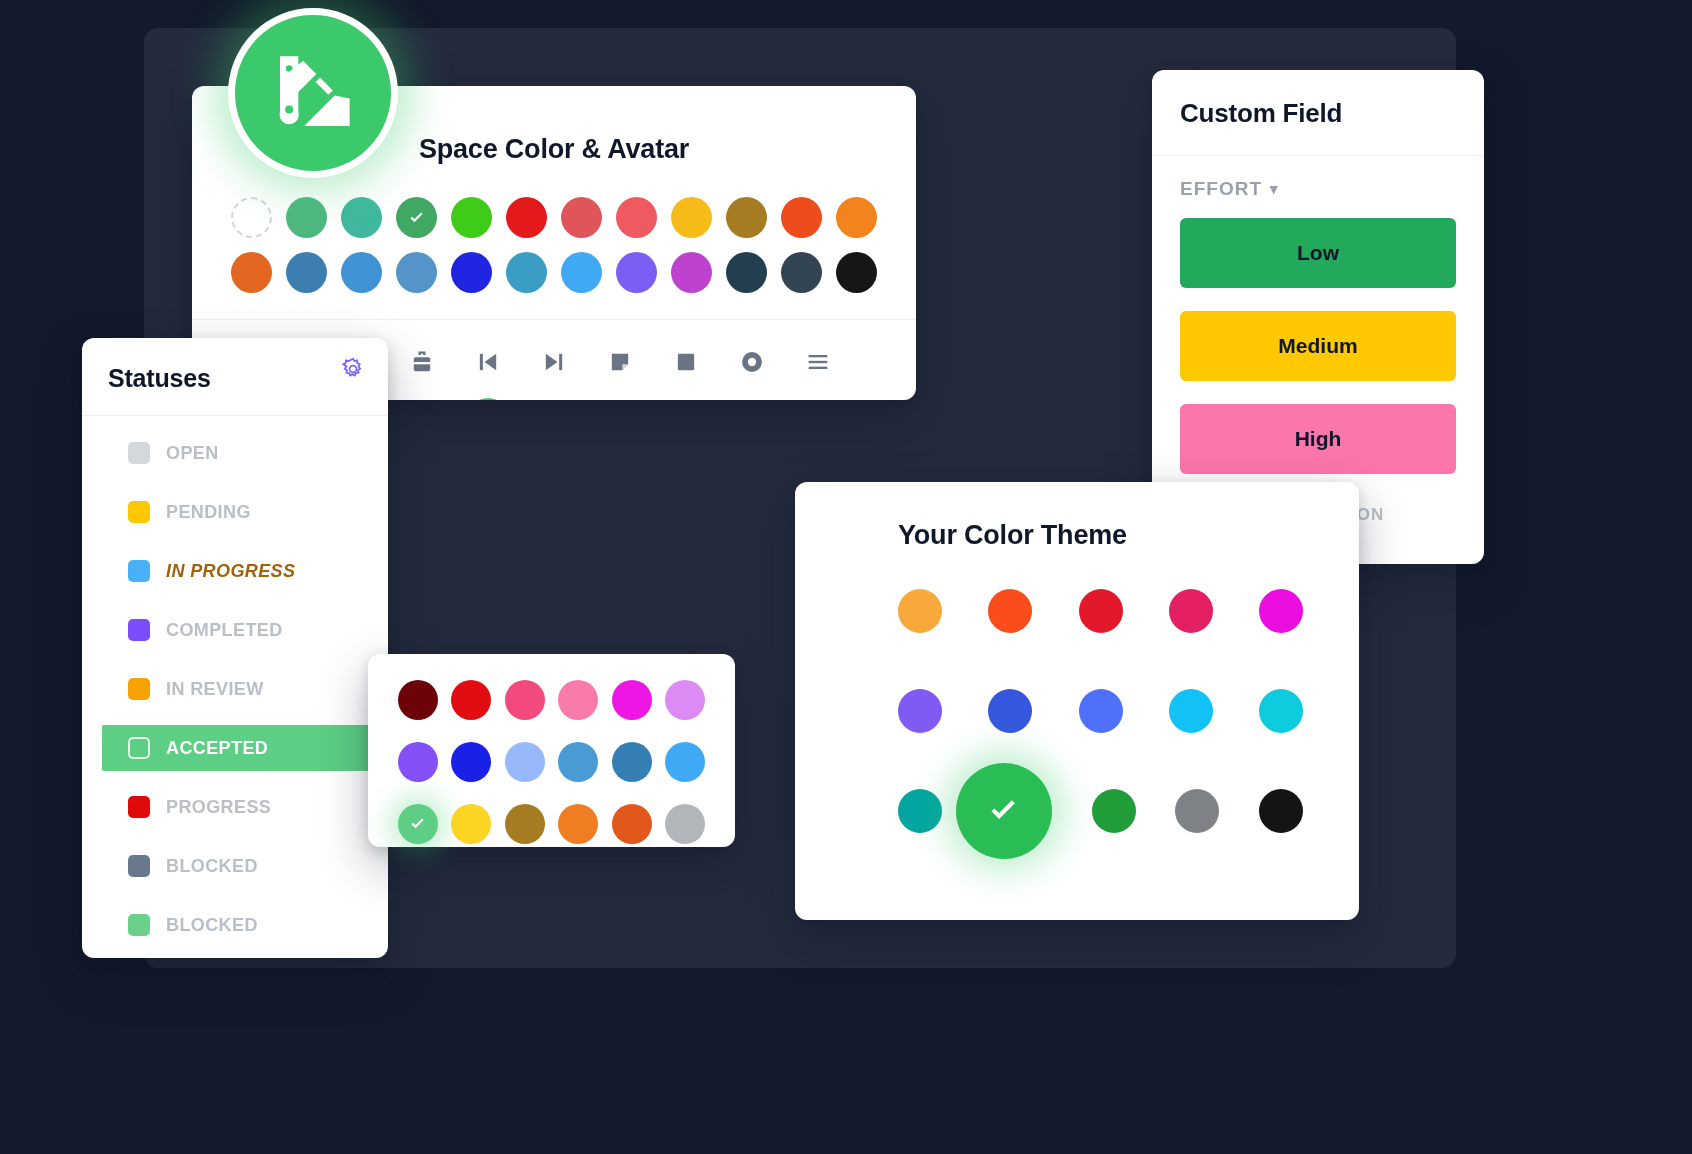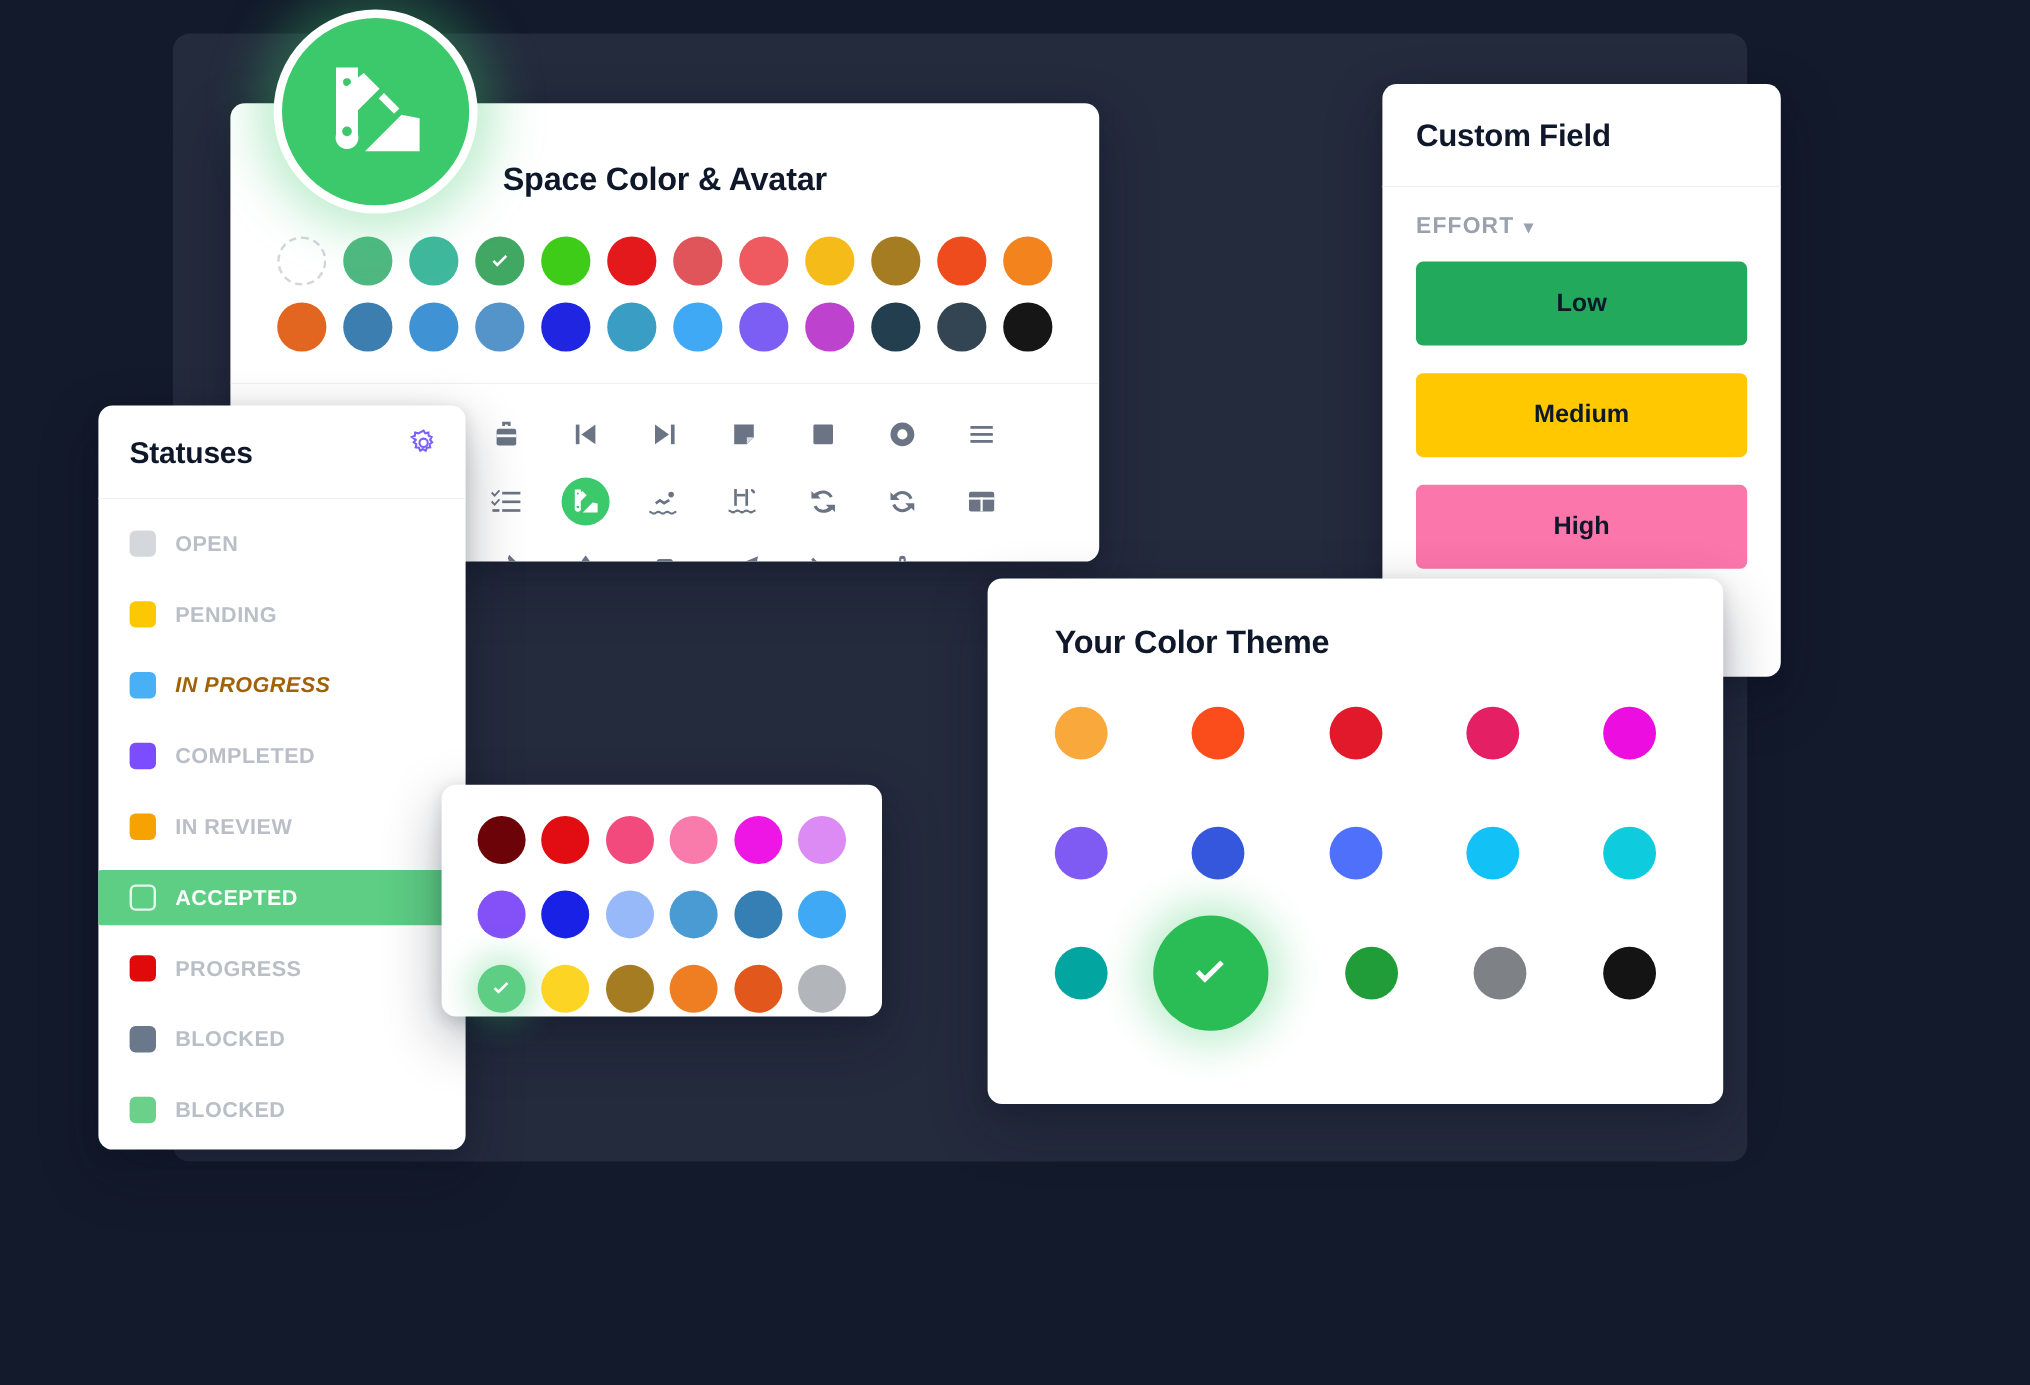--- a/index.html
+++ b/index.html
@@ -21,21 +21,21 @@
   
   .panel {
     position: absolute; background: #ffffff; border-radius: 12px;
     box-shadow: 0 18px 48px rgba(10,16,32,.30), 0 4px 14px rgba(10,16,32,.14);
   }
   .panel-title {
     font-size: 27px; font-weight: 700; color: #0f172a; letter-spacing: -.2px;
   }
 
   
-  #space-panel { left: 192px; top: 86px; width: 724px; height: 382px; overflow: hidden; }
+  #space-panel { left: 192px; top: 86px; width: 724px; height: 314px; overflow: hidden; }
   #space-panel .title-row { padding: 48px 0 0 0; text-align: center; }
   #space-panel .title-row .panel-title { display:block; }
   .swatch-rows { padding: 32px 24px 0 24px; }
   .swatch-row { display:flex; justify-content:center; gap: 14px; margin-bottom: 14px; }
   .sw { width: 41px; height: 41px; border-radius: 50%; flex: 0 0 auto; position: relative; }
   .sw.empty { background: transparent; border: 2px dashed #d2d6dd; }
   .sw .tick {
     position:absolute; inset:0; display:flex; align-items:center; justify-content:center;
   }
   .sw .tick svg { width: 22px; height: 22px; }
@@ -59,21 +59,21 @@
     border-radius: 50%; background: #3cc96b; border: 7px solid #fff;
     display:flex; align-items:center; justify-content:center; color:#fff;
     box-shadow: 0 0 42px 14px rgba(60,201,107,.35);
   }
   #avatar-badge svg { width: 88px; height: 88px; fill: #fff; }
 
   
   #statuses-panel { left: 82px; top: 338px; width: 306px; height: 620px; overflow: visible; }
   #statuses-panel .hdr { padding: 26px 26px 22px 26px; border-bottom: 1px solid #eef0f3; }
   #statuses-panel .hdr .panel-title { font-size: 25px; }
-  .status-list { padding: 14px 0 0 0; position: relative; }
+  .status-list { padding: 14px 0 0 0; position: relative; margin-left: 20px; }
   .status-row {
     display:flex; align-items:center; gap: 16px; height: 46px;
     padding: 0 26px; position: relative; margin-bottom: 13px;
   }
   .status-chip { width: 22px; height: 22px; border-radius: 5px; flex: 0 0 auto; }
   .status-label {
     font-size: 18px; font-weight: 700; letter-spacing: .4px; color: #b9bec7;
   }
   .status-row.active { background: #5dce84; border-radius: 2px; }
   .status-row.active .status-label { color: #ffffff; }
@@ -102,21 +102,21 @@
   .cf-option {
     height: 70px; border-radius: 6px; display:flex; align-items:center; justify-content:center;
     color:#0f172a; font-size: 21px; font-weight: 700; margin-bottom: 23px;
   }
   .cf-add {
     text-align:center; font-size: 17px; font-weight: 700; letter-spacing: 1px;
     color:#b9bec7; padding: 8px 0 0 0;
   }
 
   
-  #theme-panel { left: 823px; top: 482px; width: 613px; height: 438px; }
+  #theme-panel { left: 795px; top: 482px; width: 564px; height: 438px; padding-left: 47px; }
   #theme-panel .panel-title { font-size: 27px; padding: 38px 0 0 56px; display:block; }
   .theme-grid { padding: 38px 56px 0 56px; }
   .theme-row { display:flex; justify-content:space-between; margin-bottom: 56px; }
   .theme-dot { width: 44px; height: 44px; border-radius: 50%; position: relative; flex:0 0 auto; }
   .theme-dot.sel {
     width: 96px; height: 96px; margin: -26px 0 0 -26px;
     display:flex; align-items:center; justify-content:center;
     box-shadow: 0 0 34px 12px rgba(60,201,107,.32);
   }
   .theme-dot.sel svg { width: 42px; height: 42px; }

